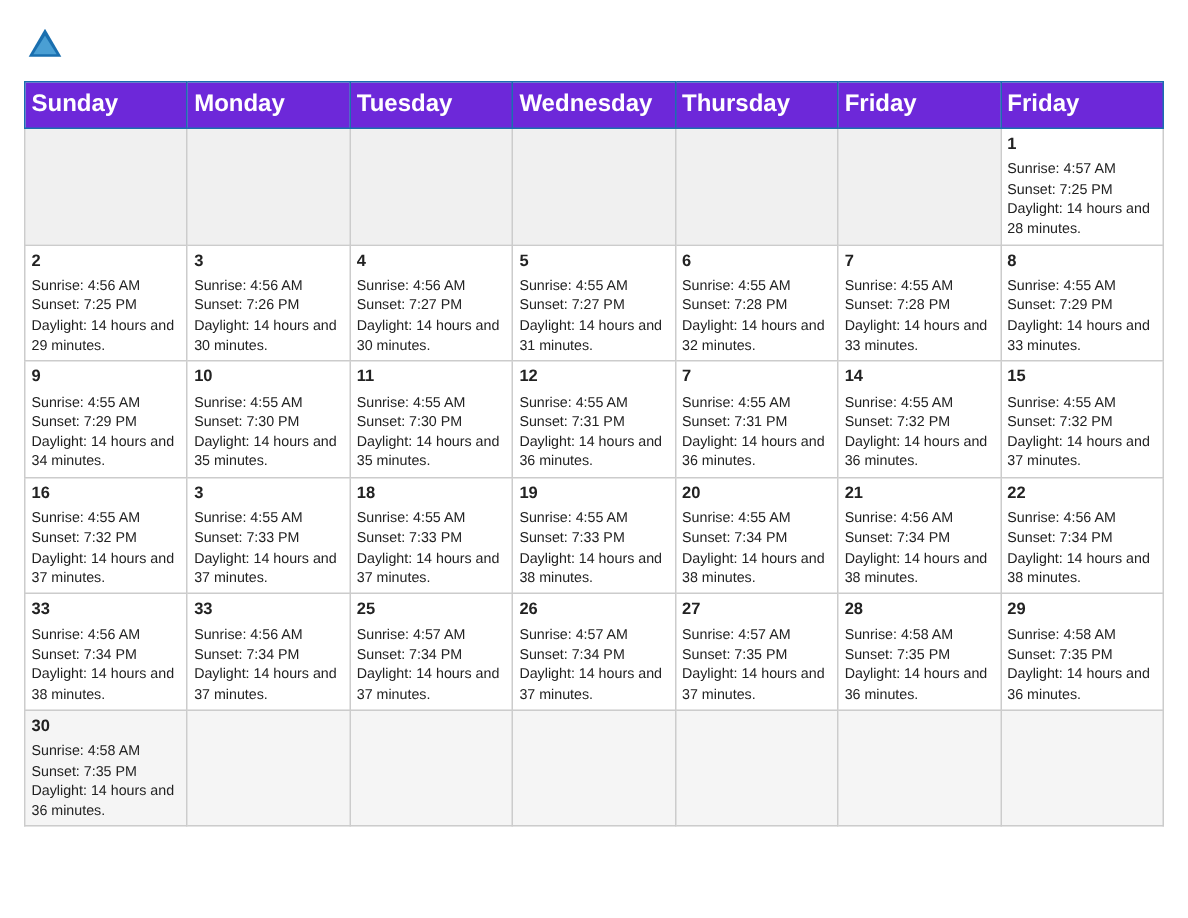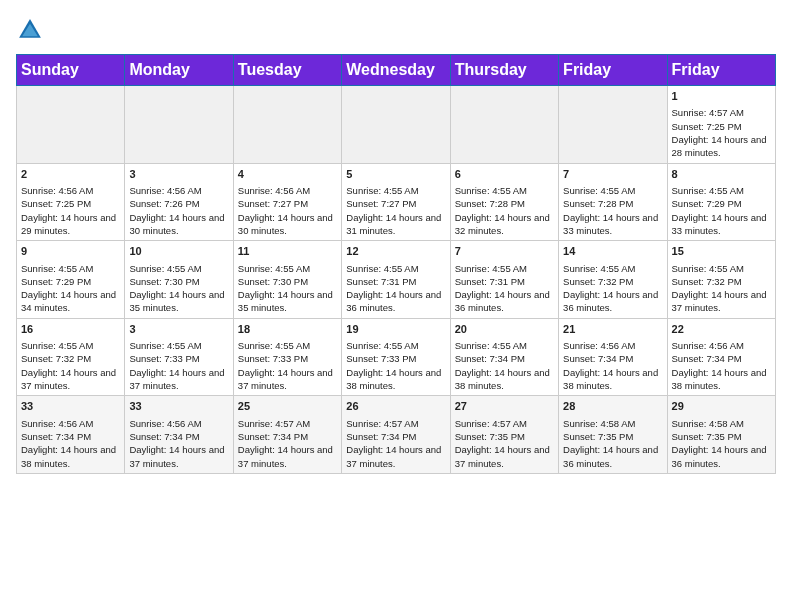--- a/index.html
+++ b/index.html
@@ -300,14 +300,28 @@
           <div>Sunset: 7:35 PM</div>
           <div>Daylight: 14 hours and 36 minutes.</div>
         </td>
         <td>
           <span class="day-num">29</span>
           <div>Sunrise: 4:58 AM</div>
           <div>Sunset: 7:35 PM</div>
           <div>Daylight: 14 hours and 36 minutes.</div>
         </td>
       </tr>
+      <tr>
+        <td>
+          <span class="day-num">30</span>
+          <div>Sunrise: 4:58 AM</div>
+          <div>Sunset: 7:35 PM</div>
+          <div>Daylight: 14 hours and 36 minutes.</div>
+        </td>
+        <td class="empty"></td>
+        <td class="empty"></td>
+        <td class="empty"></td>
+        <td class="empty"></td>
+        <td class="empty"></td>
+        <td class="empty"></td>
+      </tr>
     </tbody>
 </table>
 
 </body></html>

